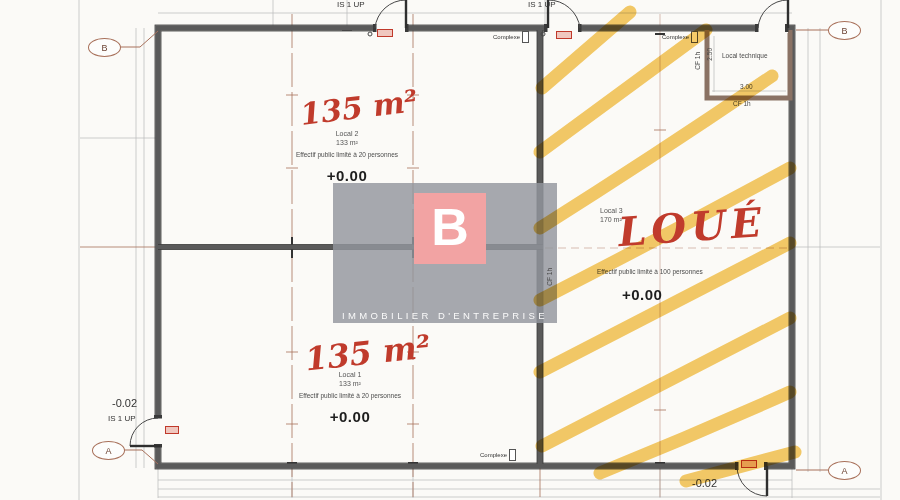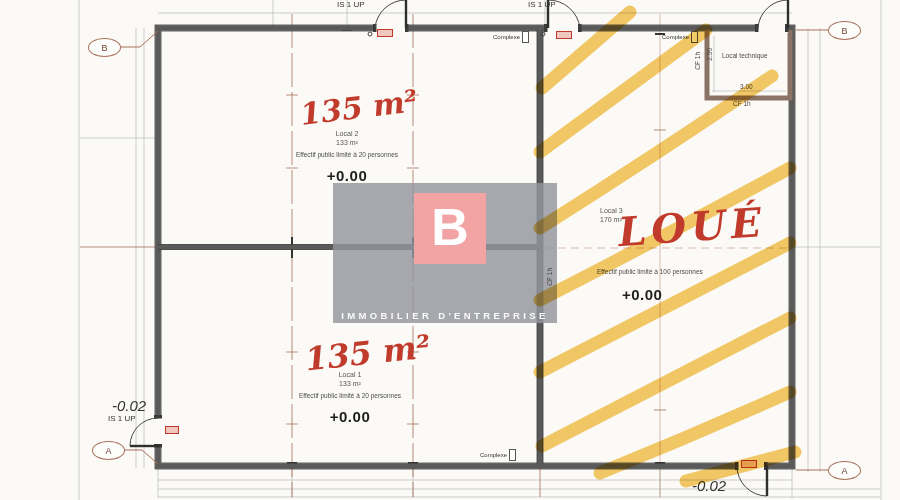--- a/index.html
+++ b/index.html
@@ -20,21 +20,21 @@
   .leaf{stroke:#2f2f2f;stroke-width:2.4;fill:none;}
   .post{fill:#3a3a3a;}
   .gap{fill:var(--c-paper,#fbfaf7);}
   .leader{stroke:var(--c-grid,#a8705a);stroke-width:1;fill:none;}
   .hl{stroke:var(--c-highlighter,#f3bd3e);stroke-width:13;stroke-linecap:round;fill:none;}
   .darktick{stroke:#333;stroke-width:2;}
 
   
   .lbl{position:absolute;color:#4a4a4a;z-index:2;white-space:nowrap;text-align:right;}
   .above{z-index:4;}
-  .t6{font-size:6.5px;} .t8{font-size:8px;color:#333;} .t9{font-size:15px;color:#333;font-style:italic;}
+  .t6{font-size:6.5px;} .t8{font-size:8px;color:#333;} .t9{font-size:11px;color:#333;}
   .level{font-size:15px;color:#1e1e1e;font-weight:bold;letter-spacing:.5px;}
   .roomblock{position:absolute;z-index:2;text-align:center;color:#555;}
   .roomblock .nm{font-size:7px;line-height:8.5px;}
   .roomblock .cap{font-size:6.5px;margin-top:4px;color:#4c4c4c;}
   .roomblock .lv{margin-top:9px;}
   .vert{writing-mode:vertical-rl;transform:rotate(180deg);}
   .bubble{position:absolute;z-index:4;width:33px;height:19px;border:1.2px solid var(--c-grid,#a8705a);
           border-radius:50%;color:#6d4434;font-size:9px;display:flex;align-items:center;justify-content:center;background:rgba(255,255,255,.6);}
   .handw{position:absolute;z-index:6;font-family:"DejaVu Serif",serif;font-style:italic;font-weight:600;
          color:var(--c-accent_red,#c03b2c);}
@@ -45,21 +45,21 @@
   
   .overlay{position:absolute;left:333px;top:183px;width:224px;height:140px;z-index:3;
            background:rgba(147,150,158,.82);}
   .monogram{position:absolute;left:81px;top:10px;width:72px;height:71px;background:var(--c-logo_pink,#f2a3a3);
             display:flex;align-items:center;justify-content:center;}
   .monogram span{color:#fff;font-size:52px;font-weight:bold;font-family:"Liberation Sans",sans-serif;margin-top:-4px;}
   .brand{position:absolute;left:0;top:93px;width:100%;text-align:center;font-weight:bold;font-size:31px;
          letter-spacing:.5px;line-height:30px;}
   .brand .pk{color:var(--c-logo_pink,#f2a3a3);} .brand .wh{color:var(--c-logo_white,#fafafa);}
   .tagline{position:absolute;left:0;top:127px;width:100%;text-align:center;color:var(--c-logo_white,#fafafa);
-           font-size:9.5px;font-weight:bold;letter-spacing:3.4px;}
+           font-size:9.5px;font-weight:normal;letter-spacing:3.4px;}
 </style>
 </head>
 <body>
 
 <div class="plan">
 
   <svg class="lines" width="900" height="500" viewBox="0 0 900 500">
 
     <g>
       <line class="dim" x1="79" y1="0" x2="79" y2="500"></line>

